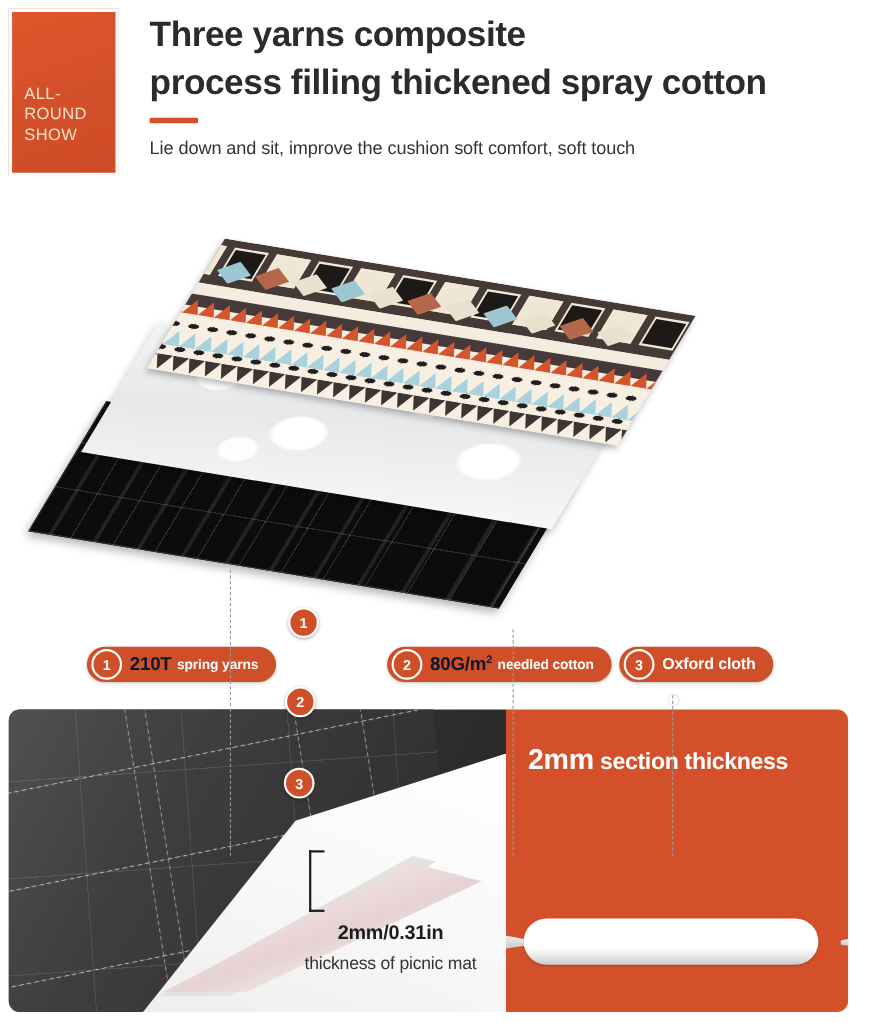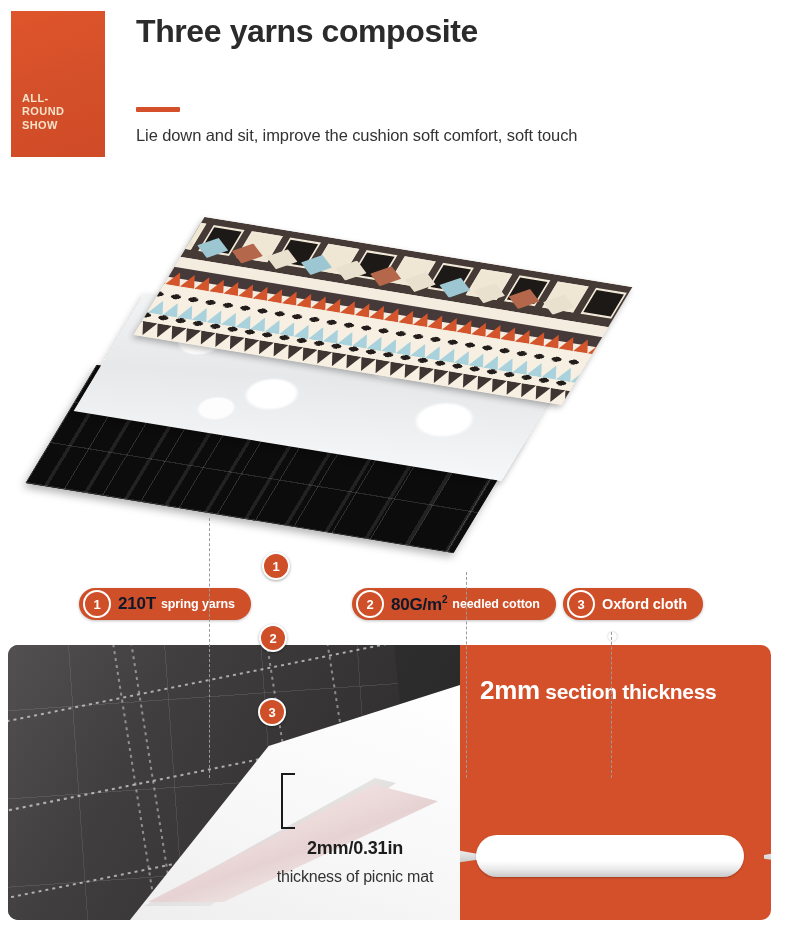--- a/index.html
+++ b/index.html
@@ -14,21 +14,21 @@
   
   .header{position:absolute;left:0;top:0;width:799px;height:180px;}
 
   .brand-badge{
     position:absolute;left:8px;top:8px;width:100px;height:152px;
     background:linear-gradient(160deg,#e0552b 0%,#d4502a 50%,#cf4a26 100%);
     box-shadow:0 0 0 3px #ffffff inset;
     display:flex;align-items:flex-end;justify-content:flex-start;
   }
   .brand-badge-text{
-    color:#f6e3c8;font-size:11px;font-weight:bold;line-height:1.22;
+    color:#f6e3c8;font-size:15px;font-weight:normal;line-height:1.22;
     letter-spacing:.4px;padding:0 0 28px 14px;white-space:pre-line;
   }
 
   .headline{
     position:absolute;left:136px;top:10px;width:660px;
     color:#2b2b2b;font-size:32px;font-weight:bold;line-height:1.33;
     letter-spacing:-.4px;
   }
   .headline .l2{display:block;}
 
@@ -268,20 +268,21 @@
 <div class="header">
 
   <div class="brand-badge">
     <div class="brand-badge-text">ALL-
 ROUND
 SHOW</div>
   </div>
 
   <div class="headline">
     <span>Three yarns composite</span>
+    <span class="l2">process filling thickened spray cotton</span>
   </div>
 
   <div class="rule"></div>
 
   <div class="subhead">Lie down and sit, improve the cushion soft comfort, soft touch</div>
 </div>
 
 <div class="diagram">
 
   <div class="slab slab-bot">

